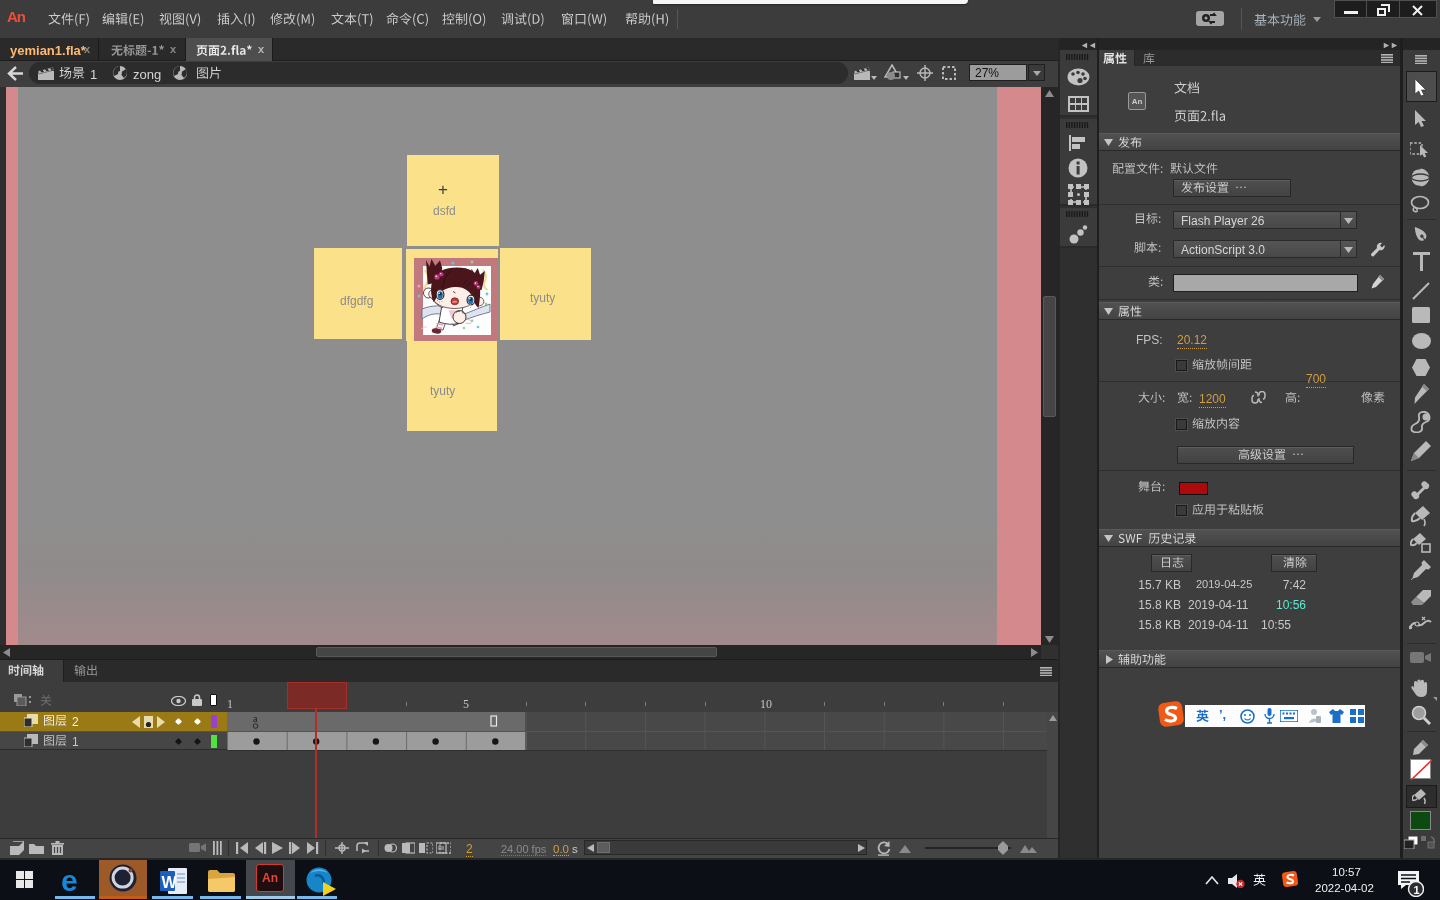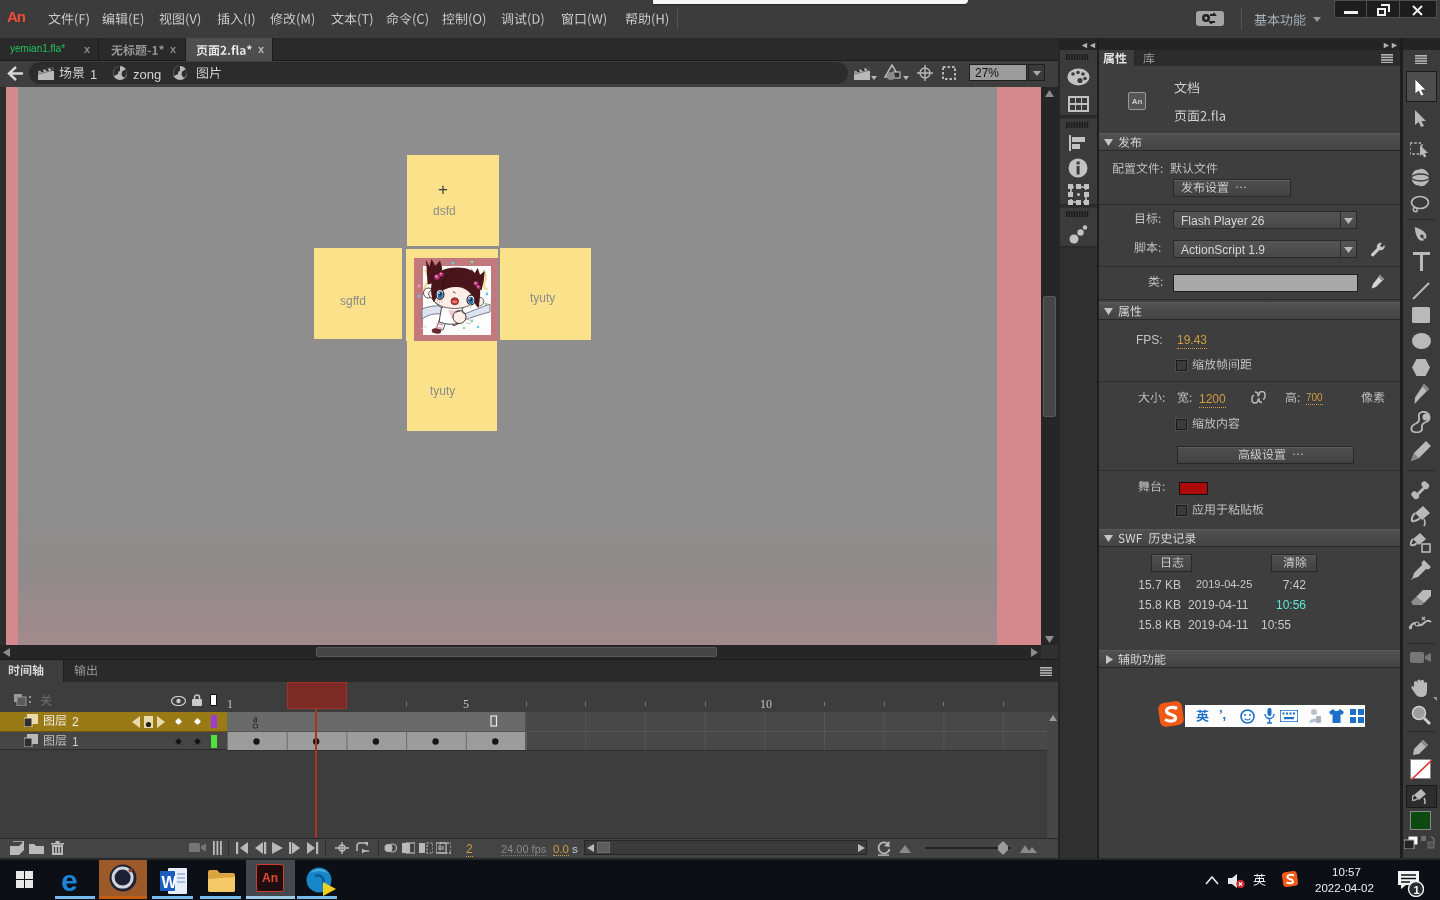--- a/index.html
+++ b/index.html
@@ -91,21 +91,21 @@
           <path d="M1 1 L10 10 M10 1 L1 10" stroke="#f0f0f0" stroke-width="2"></path>
         </svg>
       </div>
     </div>
   </div>
 <div style="position:absolute;left:0;top:38px;width:1060px;height:23px;background:#2a2a2a;border-bottom:1px solid #1c1c1c"></div>
 <div style="position:absolute;left:98px;top:38px;width:1px;height:23px;background:#1a1a1a"></div>
 <div style="position:absolute;left:185px;top:38px;width:1px;height:23px;background:#1a1a1a"></div>
 <div style="position:absolute;left:186px;top:38px;width:86px;height:23px;background:#4e4e4e"></div>
 <div style="position:absolute;left:272px;top:38px;width:1px;height:23px;background:#1a1a1a"></div>
-<div style="position:absolute;left:10px;top:43px;font-weight:400;font-size:10px;color:#22c55e">yemian1.fla*</div>
+<div style="position:absolute;left:10px;top:43px;font-weight:700;font-size:13px;color:#fdba74">yemian1.fla*</div>
 <div style="position:absolute;left:84px;top:43px;font-weight:700;font-size:11px;color:#8a8a8a">x</div>
 <div style="position:absolute;left:111px;top:44px">
     <svg width="54" height="15" style="display:block">
       <path fill="#979797" d="M1.3 1.4V2.8H5C5 3.4 5 4.1 4.9 4.8H0.6V6.2H4.6C4.1 8 3 9.6 0.3 10.7C0.7 11 1.1 11.5 1.3 11.9C4.2 10.7 5.5 8.7 6 6.6V9.7C6 11.1 6.4 11.6 8 11.6C8.3 11.6 9.4 11.6 9.7 11.6C11.1 11.6 11.5 11 11.6 9C11.2 8.9 10.6 8.6 10.3 8.4C10.2 9.9 10.1 10.2 9.6 10.2C9.3 10.2 8.4 10.2 8.2 10.2C7.6 10.2 7.6 10.1 7.6 9.6V6.2H11.5V4.8H6.4C6.4 4.1 6.5 3.4 6.5 2.8H10.9V1.4ZM17.6 1.3V2.7H22.9V1.3ZM21.3 7C21.8 8.3 22.3 9.9 22.4 10.8L23.7 10.4C23.5 9.4 23 7.8 22.5 6.6ZM17.6 6.7C17.3 7.9 16.8 9.2 16.2 10C16.5 10.2 17.1 10.6 17.3 10.8C17.9 9.9 18.5 8.4 18.9 7ZM17.1 4.2V5.6H19.4V10.2C19.4 10.3 19.4 10.3 19.2 10.3C19 10.3 18.5 10.4 18.1 10.3C18.3 10.8 18.4 11.4 18.5 11.8C19.3 11.8 19.9 11.8 20.3 11.5C20.8 11.3 20.9 10.9 20.9 10.2V5.6H23.6V4.2ZM14.1 0.6V3H12.4V4.3H13.8C13.5 5.7 12.9 7.2 12.2 8.1C12.4 8.5 12.8 9.1 12.9 9.5C13.4 8.9 13.8 7.9 14.1 6.9V11.9H15.5V6.2C15.8 6.7 16.2 7.2 16.3 7.6L17.1 6.5C16.9 6.2 15.9 4.9 15.5 4.6V4.3H16.9V3H15.5V0.6ZM26.4 3.5H28.1V4.1H26.4ZM26.4 2H28.1V2.6H26.4ZM25.1 1.1V5.1H29.5V1.1ZM32.2 4.6C32.1 7.5 31.9 8.8 29.5 9.5C29.7 9.7 30 10.2 30.1 10.4C33 9.6 33.3 7.8 33.3 4.6ZM32.8 8.8C33.4 9.3 34.4 10 34.8 10.5L35.6 9.6C35.1 9.2 34.2 8.5 33.6 8ZM25.1 7.2C25.1 8.9 24.9 10.3 24.2 11.2C24.5 11.4 25 11.7 25.2 11.9C25.6 11.4 25.8 10.8 26 10.1C26.9 11.4 28.4 11.6 30.6 11.6H35.2C35.3 11.3 35.5 10.7 35.7 10.5C34.7 10.5 31.4 10.5 30.6 10.5C29.6 10.5 28.7 10.5 28 10.2V8.8H29.7V7.8H28V6.8H30V5.7H24.5V6.8H26.8V9.5C26.5 9.3 26.4 9 26.2 8.7C26.2 8.2 26.3 7.8 26.3 7.3ZM30.3 3.1V8.1H31.5V4.1H33.9V8.1H35.1V3.1H33L33.4 2.2H35.6V1.1H29.9V2.2H32C31.9 2.5 31.8 2.8 31.7 3.1ZM36.6 8H39.9V6.7H36.6ZM41.4 10.8H46.8V9.4H45.1V1.9H43.8C43.2 2.3 42.6 2.5 41.7 2.7V3.8H43.3V9.4H41.4ZM49.5 5.8 50.6 4.6 51.6 5.8 52.4 5.2 51.6 3.9 53 3.2 52.7 2.3 51.2 2.7 51 1.1H50.1L49.9 2.7L48.4 2.3L48.1 3.2L49.5 3.9L48.7 5.2Z"></path>
     </svg>
   </div>
 <div style="position:absolute;left:170px;top:43px;font-weight:700;font-size:11px;color:#8a8a8a">x</div>
 <div style="position:absolute;left:196px;top:44px">
     <svg width="57" height="15" style="display:block">
       <path fill="#e8e8e8" d="M5.3 5.4V7.6C5.3 8.7 4.6 10 0.5 10.7C0.8 11 1.2 11.6 1.4 11.9C5.8 11 6.8 9.3 6.8 7.6V5.4ZM6.4 9.7C7.8 10.3 9.7 11.2 10.6 11.9L11.4 10.8C10.5 10.1 8.6 9.2 7.2 8.7ZM1.8 3.6V9.2H3.3V4.9H8.9V9.1H10.4V3.6H6C6.2 3.3 6.4 2.9 6.6 2.5H11.3V1.2H0.8V2.5H4.9C4.8 2.9 4.7 3.3 4.6 3.6ZM17 7H18.8V7.9H17ZM17 5.9V5.1H18.8V5.9ZM17 9H18.8V9.9H17ZM12.6 1.3V2.7H17C16.9 3 16.9 3.4 16.8 3.7H13.1V11.9H14.5V11.3H21.4V11.9H22.9V3.7H18.3L18.6 2.7H23.4V1.3ZM14.5 9.9V5.1H15.7V9.9ZM21.4 9.9H20.1V5.1H21.4ZM24.5 10.8H30.5V9.3H28.5C28.1 9.3 27.5 9.4 27.1 9.4C28.7 7.8 30 6.1 30 4.5C30 2.8 28.9 1.8 27.3 1.8C26 1.8 25.2 2.2 24.4 3.1L25.4 4.1C25.8 3.6 26.4 3.1 27 3.1C27.9 3.1 28.4 3.7 28.4 4.6C28.4 6 26.9 7.6 24.5 9.8ZM33 11C33.7 11 34.1 10.5 34.1 9.8C34.1 9.2 33.7 8.7 33 8.7C32.4 8.7 31.9 9.2 31.9 9.8C31.9 10.5 32.4 11 33 11ZM35.3 5.5H36.2V10.8H38V5.5H39.3V4.1H38V3.5C38 2.8 38.3 2.4 38.8 2.4C39 2.4 39.3 2.5 39.5 2.6L39.8 1.3C39.5 1.2 39.1 1.1 38.6 1.1C36.9 1.1 36.2 2.1 36.2 3.5V4.1L35.3 4.2ZM42.1 11C42.5 11 42.8 10.9 43 10.8L42.7 9.5C42.6 9.5 42.6 9.5 42.5 9.5C42.3 9.5 42.2 9.4 42.2 9V1.2H40.4V8.9C40.4 10.2 40.8 11 42.1 11ZM45.8 11C46.6 11 47.3 10.6 47.8 10.1H47.9L48 10.8H49.5V6.9C49.5 4.9 48.6 3.9 46.9 3.9C45.8 3.9 44.9 4.3 44.1 4.8L44.7 6C45.3 5.6 45.9 5.3 46.6 5.3C47.4 5.3 47.7 5.8 47.7 6.5C45 6.8 43.8 7.5 43.8 9C43.8 10.1 44.6 11 45.8 11ZM46.4 9.6C45.9 9.6 45.5 9.4 45.5 8.8C45.5 8.2 46.1 7.8 47.7 7.6V8.9C47.3 9.3 46.9 9.6 46.4 9.6ZM52.3 5.8 53.4 4.6 54.4 5.8 55.2 5.2 54.4 3.9 55.8 3.2 55.5 2.3 54 2.7 53.8 1.1H52.9L52.7 2.7L51.2 2.3L50.9 3.2L52.3 3.9L51.5 5.2Z"></path>
@@ -206,21 +206,21 @@
     </svg>
     <div style="position:absolute;left:316px;top:2px;width:401px;height:10px;background:#454545;border:1px solid #595959;border-radius:2px"></div>
   </div>
 <div style="position:absolute;left:1041px;top:645px;width:17px;height:14px;background:#303030"></div>
 <div style="position:absolute;left:407px;top:155px;width:92px;height:91px;background:#fbe189"></div>
 <div style="position:absolute;left:314px;top:248px;width:88px;height:91px;background:#fbe189"></div>
 <div style="position:absolute;left:500px;top:248px;width:91px;height:92px;background:#fbe189"></div>
 <div style="position:absolute;left:407px;top:340px;width:90px;height:91px;background:#fbe189"></div>
 <div style="position:absolute;left:438px;top:180px;width:16px;height:16px;font-weight:400;font-size:17px;color:#3a4049">+</div>
 <div style="position:absolute;left:433px;top:204px;font-size:12px;color:#8b8b8b">dsfd</div>
-<div style="position:absolute;left:340px;top:294px;font-size:12px;color:#8b8b8b">sgffd</div>
+<div style="position:absolute;left:340px;top:294px;font-size:12px;color:#8b8b8b">dfgdfg</div>
 <div style="position:absolute;left:530px;top:291px;font-size:12px;color:#8b8b8b">tyuty</div>
 <div style="position:absolute;left:430px;top:384px;font-size:12px;color:#8b8b8b">tyuty</div>
 <div style="position:absolute;left:406px;top:249px;width:92px;height:92px">
     <svg width="92" height="92" viewBox="0 0 92 92">
 <rect x="0" y="0" width="92" height="92" fill="#fbe189"></rect>
 <rect x="8" y="9" width="84" height="83" fill="#c1797e"></rect>
 <rect x="17" y="17" width="68" height="69" fill="#fdfdfd"></rect>
 <path d="M19 21 q6 8 1 15 q-4 6 2 11" stroke="#f5d98c" stroke-width="2.2" fill="none"></path>
 <path d="M77 21 q5 6 1.5 12 q-2 5 3 8" stroke="#f5d98c" stroke-width="2" fill="none"></path>
 <circle cx="47" cy="14" r="1.5" fill="#62c8e8"></circle>
@@ -458,21 +458,21 @@
 <div style="position:absolute;left:1134px;top:241px">
     <svg width="28" height="15" style="display:block">
       <path fill="#c3c3c3" d="M1 1.2V5.5C1 7.2 1 9.7 0.3 11.4C0.5 11.4 0.9 11.6 1 11.7C1.4 10.6 1.6 9.1 1.7 7.7H3.1V10.7C3.1 10.8 3.1 10.9 3 10.9C2.8 10.9 2.5 10.9 2 10.9C2.1 11.1 2.2 11.5 2.2 11.7C2.9 11.7 3.3 11.6 3.5 11.5C3.8 11.4 3.9 11.1 3.9 10.7V1.2ZM1.8 2H3.1V4H1.8ZM1.8 4.8H3.1V6.8H1.7L1.8 5.5ZM8.3 1.4V11.8H9.1V2.3H10.4V8.7C10.4 8.9 10.4 8.9 10.2 8.9C10.1 8.9 9.8 8.9 9.3 8.9C9.5 9.1 9.6 9.5 9.6 9.7C10.2 9.7 10.6 9.7 10.8 9.6C11.1 9.4 11.2 9.2 11.2 8.8V1.4ZM4.5 10.5 4.5 10.5C4.7 10.4 5.1 10.3 7.2 9.9C7.2 10.2 7.3 10.4 7.3 10.6L8 10.4C7.9 9.6 7.5 8.2 7.1 7.2L6.5 7.4C6.7 7.9 6.9 8.6 7 9.2L5.3 9.5C5.7 8.6 6 7.4 6.3 6.3H7.9V5.4H6.5V3.6H7.7V2.7H6.5V0.8H5.7V2.7H4.5V3.6H5.7V5.4H4.2V6.3H5.5C5.2 7.5 4.8 8.7 4.7 9C4.5 9.4 4.4 9.7 4.2 9.7C4.3 9.9 4.5 10.3 4.5 10.5ZM17.5 0.7V3.3H12.8V4.2H16.4C15.5 6.2 14 8.1 12.4 9.1C12.7 9.3 13 9.6 13.1 9.9C14.8 8.7 16.4 6.5 17.3 4.2H17.5V8.6H14.7V9.5H17.5V11.8H18.5V9.5H21.3V8.6H18.5V4.2H18.6C19.5 6.5 21.1 8.7 22.9 9.8C23 9.6 23.4 9.2 23.6 9C21.9 8.1 20.4 6.2 19.5 4.2H23.2V3.3H18.5V0.7ZM25.7 6.1C26.1 6.1 26.5 5.8 26.5 5.3C26.5 4.8 26.1 4.4 25.7 4.4C25.2 4.4 24.9 4.8 24.9 5.3C24.9 5.8 25.2 6.1 25.7 6.1ZM25.7 11C26.1 11 26.5 10.6 26.5 10.1C26.5 9.6 26.1 9.3 25.7 9.3C25.2 9.3 24.9 9.6 24.9 10.1C24.9 10.6 25.2 11 25.7 11Z"></path>
     </svg>
   </div>
 <div style="position:absolute;left:1173px;top:240px;width:184px;height:18px;background:linear-gradient(#555,#484848);border:1px solid #2a2a2a"></div>
 <div style="position:absolute;left:1340px;top:241px;width:1px;height:16px;background:#2a2a2a"></div>
 <svg style="position:absolute;left:1344px;top:247px" width="9" height="6">
     <path d="M0 0 L9 0 L4.5 6 Z" fill="#b9b9b9"></path>
   </svg>
-<div style="position:absolute;left:1181px;top:243px;font-size:12px;color:#d6d6d6">ActionScript 1.9</div>
+<div style="position:absolute;left:1181px;top:243px;font-size:12px;color:#d6d6d6">ActionScript 3.0</div>
 <div style="position:absolute;left:1369px;top:241px">
     <svg width="16" height="16">
       <path d="M13 2 a4 4 0 0 0 -5 5 L2.5 12.5 a1.7 1.7 0 0 0 2.4 2.4 L10.5 9 a4 4 0 0 0 5 -5 l-2.5 2.5 l-2 -2 Z" fill="#c9c9c9"></path>
     </svg>
   </div>
 <div style="position:absolute;left:1099px;top:266px;width:301px;height:1px;background:#2f2f2f"></div>
 <div style="position:absolute;left:1148px;top:275px">
     <svg width="16" height="15" style="display:block">
       <path fill="#c3c3c3" d="M9 0.9C8.7 1.4 8.1 2.2 7.7 2.6L8.5 2.9C8.9 2.5 9.4 1.8 9.9 1.2ZM2.2 1.3C2.7 1.8 3.2 2.5 3.4 3L4.2 2.6C4 2.1 3.4 1.5 2.9 1ZM5.5 0.7V3.1H0.9V3.9H4.8C3.8 4.9 2.2 5.7 0.6 6.1C0.8 6.3 1.1 6.6 1.2 6.9C2.8 6.4 4.5 5.4 5.5 4.2V6.3H6.4V4.5C7.9 5.2 9.7 6.2 10.7 6.8L11.1 6.1C10.2 5.5 8.5 4.6 7 3.9H11.2V3.1H6.4V0.7ZM5.6 6.5C5.5 7 5.4 7.4 5.3 7.8H0.8V8.7H5C4.4 9.8 3.2 10.5 0.6 10.9C0.7 11.1 0.9 11.5 1 11.8C4 11.2 5.3 10.2 6 8.7C6.9 10.4 8.6 11.4 11 11.8C11.1 11.5 11.4 11.1 11.6 10.9C9.4 10.7 7.8 9.9 6.9 8.7H11.2V7.8H6.3C6.4 7.4 6.4 7 6.5 6.5ZM13.7 6.1C14.1 6.1 14.5 5.8 14.5 5.3C14.5 4.8 14.1 4.4 13.7 4.4C13.2 4.4 12.9 4.8 12.9 5.3C12.9 5.8 13.2 6.1 13.7 6.1ZM13.7 11C14.1 11 14.5 10.6 14.5 10.1C14.5 9.6 14.1 9.3 13.7 9.3C13.2 9.3 12.9 9.6 12.9 10.1C12.9 10.6 13.2 11 13.7 11Z"></path>
     </svg>
@@ -488,21 +488,21 @@
 <div style="position:absolute;left:1099px;top:302px;width:301px;height:18px;background:linear-gradient(#515151,#434343);border-top:1px solid #5a5a5a;border-bottom:1px solid #292929"></div>
 <svg style="position:absolute;left:1104px;top:308px" width="9" height="7">
     <path d="M0 0 L9 0 L4.5 7 Z" fill="#c5c5c5"></path>
   </svg>
 <div style="position:absolute;left:1118px;top:305px">
     <svg width="24" height="15" style="display:block">
       <path fill="#dadada" d="M2.6 2H9.7V3H2.6ZM1.7 1.2V4.8C1.7 6.7 1.6 9.3 0.4 11.2C0.6 11.3 1 11.5 1.2 11.7C2.4 9.7 2.6 6.8 2.6 4.8V3.8H10.6V1.2ZM4.3 6.2H6.4V7.1H4.3ZM7.3 6.2H9.4V7.1H7.3ZM8 9.4 8.4 9.9 7.3 9.9V9H10V10.9C10 11.1 9.9 11.1 9.8 11.1C9.7 11.1 9.2 11.1 8.7 11.1C8.8 11.3 8.9 11.5 8.9 11.7C9.7 11.7 10.2 11.7 10.5 11.6C10.8 11.5 10.8 11.3 10.8 10.9V8.4H7.3V7.7H10.3V5.7H7.3V4.9C8.3 4.9 9.3 4.7 10.1 4.6L9.6 4C8.1 4.3 5.4 4.5 3.3 4.5C3.3 4.7 3.4 4.9 3.4 5.1C4.4 5.1 5.4 5.1 6.4 5V5.7H3.5V7.7H6.4V8.4H3V11.8H3.9V9H6.4V9.9L4.3 10L4.4 10.7C5.6 10.7 7.2 10.6 8.7 10.5L9.1 11.1L9.6 10.8C9.4 10.4 9 9.7 8.6 9.2ZM14.1 0.7V11.7H15V0.7ZM13 3C12.9 4 12.7 5.3 12.3 6.1L13 6.3C13.4 5.5 13.6 4.1 13.6 3.1ZM15 2.9C15.4 3.6 15.8 4.5 15.9 5L16.5 4.7C16.4 4.2 16 3.3 15.7 2.7ZM16 10.5V11.3H23.4V10.5H20.4V7.5H22.8V6.6H20.4V4.1H23.1V3.3H20.4V0.8H19.5V3.3H18C18.1 2.7 18.3 2 18.4 1.4L17.5 1.3C17.2 2.9 16.8 4.5 16.1 5.6C16.3 5.7 16.7 5.9 16.9 6C17.2 5.5 17.4 4.8 17.7 4.1H19.5V6.6H16.9V7.5H19.5V10.5Z"></path>
     </svg>
   </div>
 <div style="position:absolute;left:1136px;top:333px;font-size:12px;color:#c3c3c3">FPS:</div>
-<div style="position:absolute;left:1177px;top:333px;font-size:12px;color:#cf9d43;border-bottom:1px dotted #cf9d43;padding-bottom:1px">19.43</div>
+<div style="position:absolute;left:1177px;top:333px;font-size:12px;color:#cf9d43;border-bottom:1px dotted #cf9d43;padding-bottom:1px">20.12</div>
 <div style="position:absolute;left:1176px;top:360px;width:11px;height:11px;background:#3a3a3a;border:1px solid #191919;box-shadow:0 0 0 1px #4e4e4e"></div>
 <div style="position:absolute;left:1192px;top:358px">
     <svg width="60" height="15" style="display:block">
       <path fill="#c3c3c3" d="M0.5 10.2 0.7 11C1.8 10.6 3 10.1 4.3 9.6L4.1 8.9C2.8 9.4 1.4 9.9 0.5 10.2ZM0.8 5.7C0.9 5.7 1.2 5.6 2.5 5.4C2 6.2 1.6 6.8 1.4 7.1C1.1 7.5 0.8 7.8 0.6 7.8C0.7 8.1 0.8 8.4 0.8 8.6C1 8.5 1.4 8.4 3.8 7.8L3.8 7.3V7L2 7.4C2.8 6.3 3.6 5.1 4.3 3.8L3.6 3.4C3.4 3.8 3.2 4.2 3 4.6L1.6 4.8C2.3 3.7 3 2.4 3.5 1.1L2.7 0.8C2.3 2.2 1.4 3.8 1.1 4.2C0.9 4.6 0.7 4.9 0.5 4.9C0.6 5.1 0.7 5.5 0.8 5.7ZM5.7 3.5C5.4 4.7 4.7 6.3 3.8 7.3C3.9 7.5 4.2 7.7 4.3 7.9C4.5 7.6 4.8 7.3 5 6.9V11.8H5.8V5.4C6.1 4.8 6.3 4.2 6.5 3.7ZM6.7 6V11.7H7.5V11.2H10.2V11.7H11.1V6H8.9L9.2 4.7H11.2V4H6.6V4.7H8.3C8.3 5.1 8.2 5.6 8.1 6ZM7.1 0.9C7.2 1.2 7.4 1.6 7.6 1.9H4.4V3.8H5.3V2.6H10.5V3.7H11.4V1.9H8.5C8.3 1.5 8.1 1.1 7.8 0.7ZM7.5 8.9H10.2V10.5H7.5ZM7.5 8.1V6.7H10.2V8.1ZM14.5 0.9C14.7 1.4 15 2.1 15.1 2.6L15.9 2.3C15.8 1.9 15.5 1.2 15.3 0.7ZM12.5 2.7V3.5H13.9V6C13.9 7.7 13.8 9.6 12.3 11.2C12.5 11.3 12.8 11.6 13 11.7C14.6 10 14.8 8 14.8 6V5.9H16.5C16.4 9.2 16.3 10.4 16.1 10.7C16 10.8 15.9 10.8 15.7 10.8C15.5 10.8 15.1 10.8 14.6 10.8C14.7 11 14.8 11.4 14.8 11.6C15.3 11.7 15.8 11.7 16.1 11.6C16.5 11.6 16.6 11.5 16.8 11.2C17.2 10.8 17.2 9.5 17.3 5.5C17.3 5.4 17.3 5.1 17.3 5.1H14.8V3.5H17.9V2.7ZM19.5 3.8H21.8C21.5 5.3 21.2 6.6 20.6 7.7C20.1 6.6 19.7 5.3 19.5 3.9ZM19.3 0.7C19 2.8 18.3 4.8 17.3 6.1C17.5 6.2 17.9 6.6 18 6.7C18.4 6.3 18.7 5.8 18.9 5.2C19.2 6.5 19.6 7.6 20.1 8.6C19.4 9.6 18.4 10.4 17.2 11C17.4 11.2 17.6 11.6 17.7 11.8C18.9 11.2 19.8 10.4 20.6 9.4C21.2 10.4 22 11.2 23 11.7C23.2 11.5 23.4 11.1 23.7 11C22.6 10.5 21.8 9.7 21.1 8.6C21.9 7.3 22.3 5.7 22.7 3.8H23.5V3H19.8C20 2.3 20.1 1.6 20.3 0.9ZM32.4 10.1C33.3 10.6 34.4 11.3 35 11.8L35.5 11.1C34.9 10.6 33.8 10 32.9 9.5ZM31.9 5.3V7.5C31.9 8.7 31.6 10.1 28.7 11.1C28.9 11.2 29.1 11.6 29.2 11.8C32.2 10.7 32.7 9 32.7 7.5V5.3ZM29.8 3.7V9.3H30.6V4.5H33.9V9.3H34.8V3.7H32.7V2.6H35.4V1.8H32.7V0.7H31.8V3.7ZM24.9 3V9.3H25.6V3.8H26.5V11.8H27.3V3.8H28.3V8.3C28.3 8.4 28.2 8.4 28.2 8.4C28.1 8.4 27.9 8.4 27.6 8.4C27.7 8.6 27.8 9 27.8 9.2C28.2 9.2 28.5 9.2 28.7 9C28.9 8.9 29 8.6 29 8.3V3H27.3V0.7H26.5V3ZM37.1 3.4V11.8H38V3.4ZM37.3 1.3C37.8 1.8 38.4 2.6 38.7 3.1L39.5 2.6C39.2 2.1 38.5 1.4 38 0.9ZM40.5 7.3H43.4V8.9H40.5ZM40.5 4.9H43.4V6.5H40.5ZM39.7 4.2V9.6H44.3V4.2ZM40.2 1.4V2.2H46V10.7C46 10.8 46 10.9 45.8 10.9C45.7 10.9 45.2 10.9 44.7 10.9C44.8 11.1 44.9 11.5 45 11.7C45.7 11.7 46.2 11.7 46.5 11.6C46.8 11.4 47 11.2 47 10.7V1.4ZM49.8 2H52.1V4.1H49.8ZM54.6 4.9H57.8V7.4H54.6ZM59.3 1.3H53.7V11.3H59.5V10.4H54.6V8.2H58.7V4.1H54.6V2.2H59.3ZM48.4 10.4 48.6 11.2C49.9 10.9 51.6 10.4 53.2 9.9L53.1 9.1L51.6 9.6V7.4H53.1V6.6H51.6V4.9H53V1.2H49V4.9H50.7V9.8L49.8 10V6.1H49V10.2Z"></path>
     </svg>
   </div>
 <div style="position:absolute;left:1099px;top:381px;width:301px;height:1px;background:#2f2f2f"></div>
 <div style="position:absolute;left:1138px;top:391px">
     <svg width="28" height="15" style="display:block">
       <path fill="#c3c3c3" d="M5.5 0.7C5.5 1.7 5.5 2.9 5.4 4.2H0.7V5.1H5.2C4.7 7.4 3.5 9.7 0.5 11C0.8 11.2 1.1 11.5 1.2 11.7C4.1 10.4 5.4 8.1 6 5.8C6.9 8.5 8.5 10.6 10.8 11.7C11 11.5 11.3 11.1 11.5 10.9C9.2 9.9 7.6 7.7 6.8 5.1H11.3V4.2H6.3C6.5 2.9 6.5 1.7 6.5 0.7ZM17.6 0.9V10.5C17.6 10.8 17.5 10.8 17.2 10.8C17 10.8 16.1 10.9 15.2 10.8C15.4 11.1 15.6 11.5 15.6 11.8C16.7 11.8 17.5 11.7 17.9 11.6C18.4 11.4 18.5 11.2 18.5 10.5V0.9ZM20.5 3.9C21.5 5.7 22.5 7.9 22.7 9.3L23.7 9C23.4 7.5 22.4 5.3 21.3 3.6ZM14.4 3.7C14.1 5.3 13.5 7.4 12.4 8.7C12.6 8.8 13 9 13.2 9.1C14.3 7.8 15 5.6 15.4 3.9ZM25.7 6.1C26.1 6.1 26.5 5.8 26.5 5.3C26.5 4.8 26.1 4.4 25.7 4.4C25.2 4.4 24.9 4.8 24.9 5.3C24.9 5.8 25.2 6.1 25.7 6.1ZM25.7 11C26.1 11 26.5 10.6 26.5 10.1C26.5 9.6 26.1 9.3 25.7 9.3C25.2 9.3 24.9 9.6 24.9 10.1C24.9 10.6 25.2 11 25.7 11Z"></path>
@@ -518,21 +518,21 @@
     <svg width="15" height="13">
       <path d="M4 1 a3 3 0 0 1 3 3 l0 1.5 M7 8 l0 1 a3 3 0 0 1 -6 0 l0 -2 a3 3 0 0 1 2 -2.8" stroke="#b9b9b9" stroke-width="1.5" fill="none"></path>
       <path d="M11 12 a3 3 0 0 1 -3 -3 l0 -1.5 M8 5 l0 -1 a3 3 0 0 1 6 0 l0 2 a3 3 0 0 1 -2 2.8" stroke="#b9b9b9" stroke-width="1.5" fill="none" transform="translate(0,-0.5)"></path>
     </svg>
   </div>
 <div style="position:absolute;left:1285px;top:391px">
     <svg width="16" height="15" style="display:block">
       <path fill="#c3c3c3" d="M3.4 4.1H8.6V5.2H3.4ZM2.5 3.4V5.8H9.6V3.4ZM5.3 0.9 5.6 2H0.7V2.8H11.2V2H6.6C6.5 1.6 6.3 1.1 6.2 0.7ZM1.2 6.5V11.7H2V7.3H10V10.8C10 10.9 9.9 11 9.8 11C9.6 11 9 11 8.5 11C8.6 11.2 8.8 11.4 8.8 11.7C9.6 11.7 10.1 11.7 10.4 11.6C10.8 11.4 10.9 11.2 10.9 10.8V6.5ZM3.4 8V11.1H4.2V10.5H8.5V8ZM4.2 8.7H7.7V9.8H4.2ZM13.7 6.1C14.1 6.1 14.5 5.8 14.5 5.3C14.5 4.8 14.1 4.4 13.7 4.4C13.2 4.4 12.9 4.8 12.9 5.3C12.9 5.8 13.2 6.1 13.7 6.1ZM13.7 11C14.1 11 14.5 10.6 14.5 10.1C14.5 9.6 14.1 9.3 13.7 9.3C13.2 9.3 12.9 9.6 12.9 10.1C12.9 10.6 13.2 11 13.7 11Z"></path>
     </svg>
   </div>
-<div style="position:absolute;left:1306px;top:392px;font-size:10px;color:#cf9d43;border-bottom:1px dotted #cf9d43;padding-bottom:1px">700</div>
+<div style="position:absolute;left:1306px;top:372px;font-size:12px;color:#cf9d43;border-bottom:1px dotted #cf9d43;padding-bottom:1px">700</div>
 <div style="position:absolute;left:1361px;top:391px">
     <svg width="24" height="15" style="display:block">
       <path fill="#c3c3c3" d="M5.8 2.3H8C7.8 2.6 7.5 3 7.3 3.3H5C5.3 2.9 5.6 2.6 5.8 2.3ZM5.8 0.7C5.3 1.7 4.4 3 3.1 3.9C3.3 4.1 3.5 4.3 3.7 4.5C3.9 4.4 4.1 4.2 4.3 4V5.8H6.2C5.6 6.3 4.7 6.9 3.4 7.2C3.6 7.4 3.9 7.7 4 7.8C5 7.5 5.8 7 6.4 6.6C6.6 6.8 6.8 7 6.9 7.2C6.1 7.9 4.6 8.6 3.4 9C3.6 9.1 3.8 9.4 3.9 9.6C5 9.2 6.4 8.4 7.2 7.7C7.4 7.9 7.5 8.1 7.5 8.4C6.6 9.3 4.8 10.2 3.3 10.7C3.5 10.8 3.7 11.1 3.9 11.3C5.2 10.9 6.7 10 7.7 9.1C7.8 9.9 7.7 10.5 7.4 10.8C7.2 11 7.1 11 6.8 11C6.6 11 6.3 11 6 10.9C6.2 11.2 6.2 11.5 6.3 11.7C6.5 11.7 6.8 11.7 7 11.7C7.4 11.7 7.7 11.7 8 11.3C8.6 10.8 8.7 9.6 8.3 8.3L8.9 8C9.3 9.3 10.1 10.5 11.1 11.1C11.2 10.9 11.4 10.5 11.6 10.4C10.7 9.9 10 8.9 9.6 7.7C10 7.5 10.5 7.2 10.9 6.9L10.3 6.4C9.7 6.8 8.9 7.3 8.1 7.7C7.8 7.1 7.5 6.6 6.9 6.2L7.2 5.8H10.8V3.3H8.2C8.6 2.8 8.9 2.4 9.2 1.9L8.7 1.5L8.5 1.6H6.3L6.7 0.9ZM5.1 3.9H7.2C7.2 4.3 7.1 4.7 6.8 5.2H5.1ZM8 3.9H9.9V5.2H7.6C7.9 4.7 8 4.3 8 3.9ZM3.1 0.8C2.5 2.6 1.5 4.4 0.3 5.6C0.5 5.8 0.8 6.2 0.9 6.4C1.2 6.1 1.6 5.6 1.9 5.1V11.7H2.8V3.7C3.2 2.9 3.7 1.9 4 1ZM19.6 9.8C20.7 10.3 21.9 11.1 22.6 11.6L23.3 11C22.6 10.5 21.3 9.8 20.3 9.3ZM15.5 9.3C14.8 9.9 13.6 10.6 12.6 11C12.8 11.1 13.1 11.4 13.2 11.6C14.3 11.1 15.5 10.4 16.3 9.6ZM14.3 7.3C14.5 7.2 14.9 7.1 17.3 7C16.2 7.5 15.2 7.8 14.8 8C14.1 8.2 13.6 8.4 13.2 8.4C13.2 8.6 13.4 9 13.4 9.2C13.7 9.1 14.2 9 17.7 8.8V10.7C17.7 10.8 17.7 10.9 17.5 10.9C17.3 10.9 16.7 10.9 15.9 10.9C16.1 11.1 16.2 11.5 16.3 11.7C17.1 11.7 17.7 11.7 18.1 11.6C18.5 11.4 18.6 11.2 18.6 10.7V8.8L21.6 8.6C21.9 8.9 22.2 9.2 22.4 9.4L23.1 8.9C22.6 8.3 21.6 7.5 20.7 7L20.1 7.5C20.3 7.6 20.6 7.8 20.9 8L15.9 8.2C17.6 7.7 19.3 7 20.9 6.1L20.3 5.6C19.8 5.8 19.3 6.1 18.8 6.3L16 6.5C16.7 6.2 17.3 5.9 17.9 5.5L17.7 5.2H23.4V4.5H18.4V3.7H22.1V3.1H18.4V2.3H22.8V1.6H18.4V0.7H17.5V1.6H13.3V2.3H17.5V3.1H13.9V3.7H17.5V4.5H12.6V5.2H16.9C16.1 5.7 15.2 6.1 14.9 6.3C14.6 6.4 14.3 6.5 14.1 6.5C14.2 6.7 14.3 7.1 14.3 7.3Z"></path>
     </svg>
   </div>
 <div style="position:absolute;left:1176px;top:419px;width:11px;height:11px;background:#3a3a3a;border:1px solid #191919;box-shadow:0 0 0 1px #4e4e4e"></div>
 <div style="position:absolute;left:1192px;top:417px">
     <svg width="48" height="15" style="display:block">
       <path fill="#c3c3c3" d="M0.5 10.2 0.7 11C1.8 10.6 3 10.1 4.3 9.6L4.1 8.9C2.8 9.4 1.4 9.9 0.5 10.2ZM0.8 5.7C0.9 5.7 1.2 5.6 2.5 5.4C2 6.2 1.6 6.8 1.4 7.1C1.1 7.5 0.8 7.8 0.6 7.8C0.7 8.1 0.8 8.4 0.8 8.6C1 8.5 1.4 8.4 3.8 7.8L3.8 7.3V7L2 7.4C2.8 6.3 3.6 5.1 4.3 3.8L3.6 3.4C3.4 3.8 3.2 4.2 3 4.6L1.6 4.8C2.3 3.7 3 2.4 3.5 1.1L2.7 0.8C2.3 2.2 1.4 3.8 1.1 4.2C0.9 4.6 0.7 4.9 0.5 4.9C0.6 5.1 0.7 5.5 0.8 5.7ZM5.7 3.5C5.4 4.7 4.7 6.3 3.8 7.3C3.9 7.5 4.2 7.7 4.3 7.9C4.5 7.6 4.8 7.3 5 6.9V11.8H5.8V5.4C6.1 4.8 6.3 4.2 6.5 3.7ZM6.7 6V11.7H7.5V11.2H10.2V11.7H11.1V6H8.9L9.2 4.7H11.2V4H6.6V4.7H8.3C8.3 5.1 8.2 5.6 8.1 6ZM7.1 0.9C7.2 1.2 7.4 1.6 7.6 1.9H4.4V3.8H5.3V2.6H10.5V3.7H11.4V1.9H8.5C8.3 1.5 8.1 1.1 7.8 0.7ZM7.5 8.9H10.2V10.5H7.5ZM7.5 8.1V6.7H10.2V8.1ZM14.5 0.9C14.7 1.4 15 2.1 15.1 2.6L15.9 2.3C15.8 1.9 15.5 1.2 15.3 0.7ZM12.5 2.7V3.5H13.9V6C13.9 7.7 13.8 9.6 12.3 11.2C12.5 11.3 12.8 11.6 13 11.7C14.6 10 14.8 8 14.8 6V5.9H16.5C16.4 9.2 16.3 10.4 16.1 10.7C16 10.8 15.9 10.8 15.7 10.8C15.5 10.8 15.1 10.8 14.6 10.8C14.7 11 14.8 11.4 14.8 11.6C15.3 11.7 15.8 11.7 16.1 11.6C16.5 11.6 16.6 11.5 16.8 11.2C17.2 10.8 17.2 9.5 17.3 5.5C17.3 5.4 17.3 5.1 17.3 5.1H14.8V3.5H17.9V2.7ZM19.5 3.8H21.8C21.5 5.3 21.2 6.6 20.6 7.7C20.1 6.6 19.7 5.3 19.5 3.9ZM19.3 0.7C19 2.8 18.3 4.8 17.3 6.1C17.5 6.2 17.9 6.6 18 6.7C18.4 6.3 18.7 5.8 18.9 5.2C19.2 6.5 19.6 7.6 20.1 8.6C19.4 9.6 18.4 10.4 17.2 11C17.4 11.2 17.6 11.6 17.7 11.8C18.9 11.2 19.8 10.4 20.6 9.4C21.2 10.4 22 11.2 23 11.7C23.2 11.5 23.4 11.1 23.7 11C22.6 10.5 21.8 9.7 21.1 8.6C21.9 7.3 22.3 5.7 22.7 3.8H23.5V3H19.8C20 2.3 20.1 1.6 20.3 0.9ZM25.2 2.8V11.8H26.1V3.7H29.5C29.5 5.2 29 7.2 26.4 8.7C26.6 8.8 26.9 9.1 27 9.3C28.7 8.4 29.5 7.2 30 6.1C31.1 7.1 32.3 8.4 32.9 9.2L33.6 8.6C32.9 7.7 31.4 6.3 30.3 5.2C30.4 4.7 30.4 4.2 30.5 3.7H33.9V10.6C33.9 10.8 33.9 10.8 33.6 10.9C33.4 10.9 32.6 10.9 31.7 10.8C31.9 11.1 32 11.5 32.1 11.7C33.1 11.7 33.9 11.7 34.3 11.6C34.7 11.4 34.8 11.2 34.8 10.6V2.8H30.5V0.7H29.6V2.8ZM40 3.2C39.3 4.1 38.2 4.9 37.1 5.5C37.3 5.6 37.6 6 37.7 6.2C38.8 5.5 40 4.5 40.8 3.5ZM43 3.7C44.1 4.4 45.5 5.5 46.2 6.1L46.8 5.5C46.1 4.9 44.7 3.9 43.6 3.2ZM41.9 4.3C40.8 6 38.7 7.5 36.4 8.4C36.7 8.6 36.9 8.9 37 9.1C37.6 8.9 38.1 8.6 38.6 8.3V11.8H39.5V11.4H44.5V11.7H45.4V8.2C45.9 8.4 46.4 8.7 46.9 9C47.1 8.7 47.3 8.4 47.5 8.2C45.6 7.4 43.9 6.5 42.5 4.9L42.7 4.6ZM39.5 10.6V8.5H44.5V10.6ZM39.6 7.7C40.5 7.1 41.3 6.4 42 5.6C42.8 6.5 43.7 7.2 44.6 7.7ZM41.2 0.9C41.4 1.1 41.5 1.5 41.7 1.8H37V4H37.9V2.7H46.1V4H47V1.8H42.7C42.6 1.5 42.3 1 42.1 0.6Z"></path>
     </svg>

